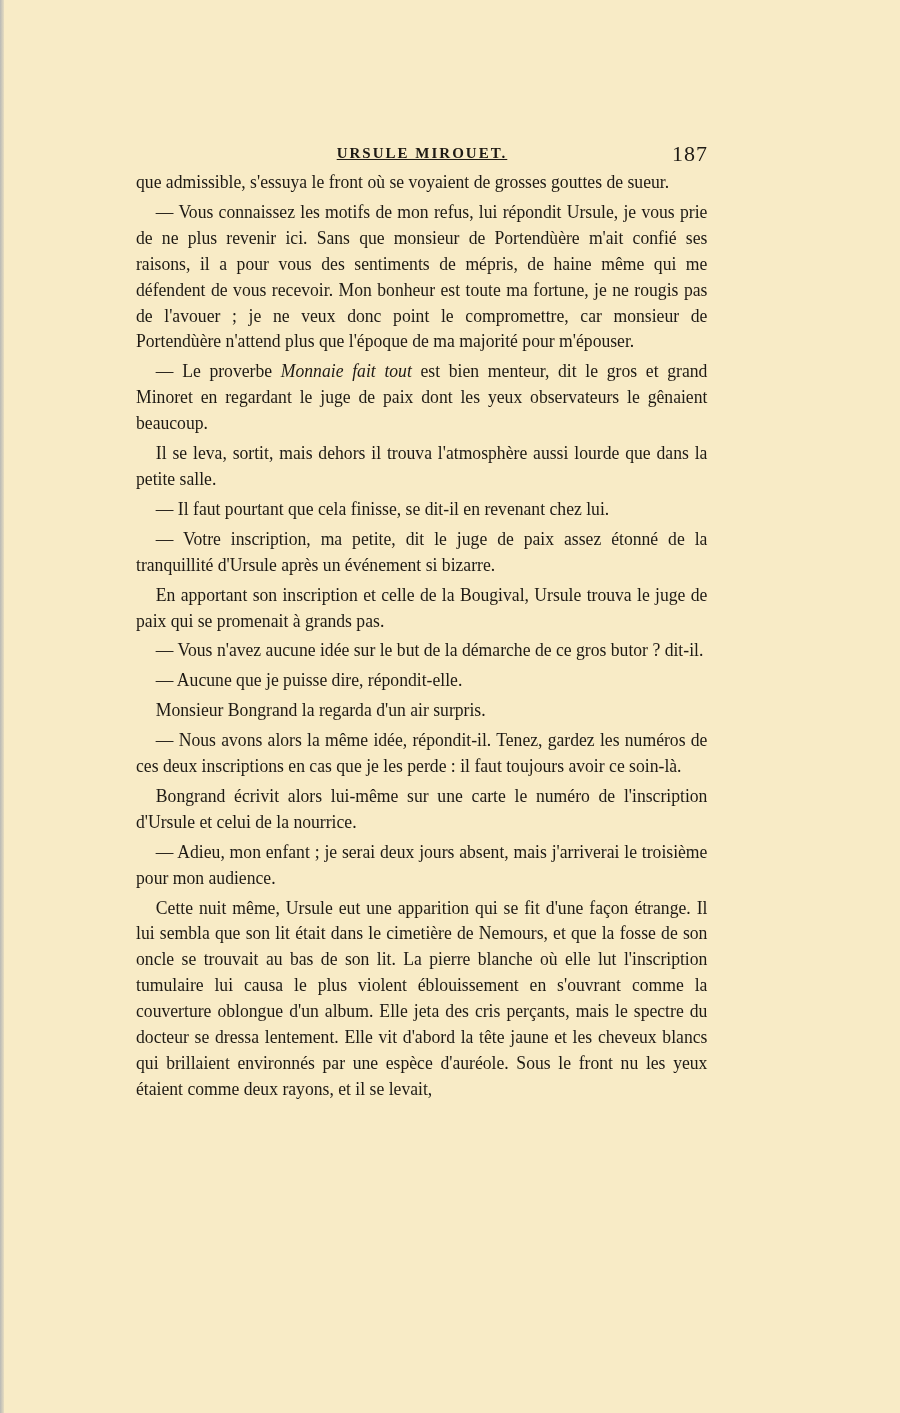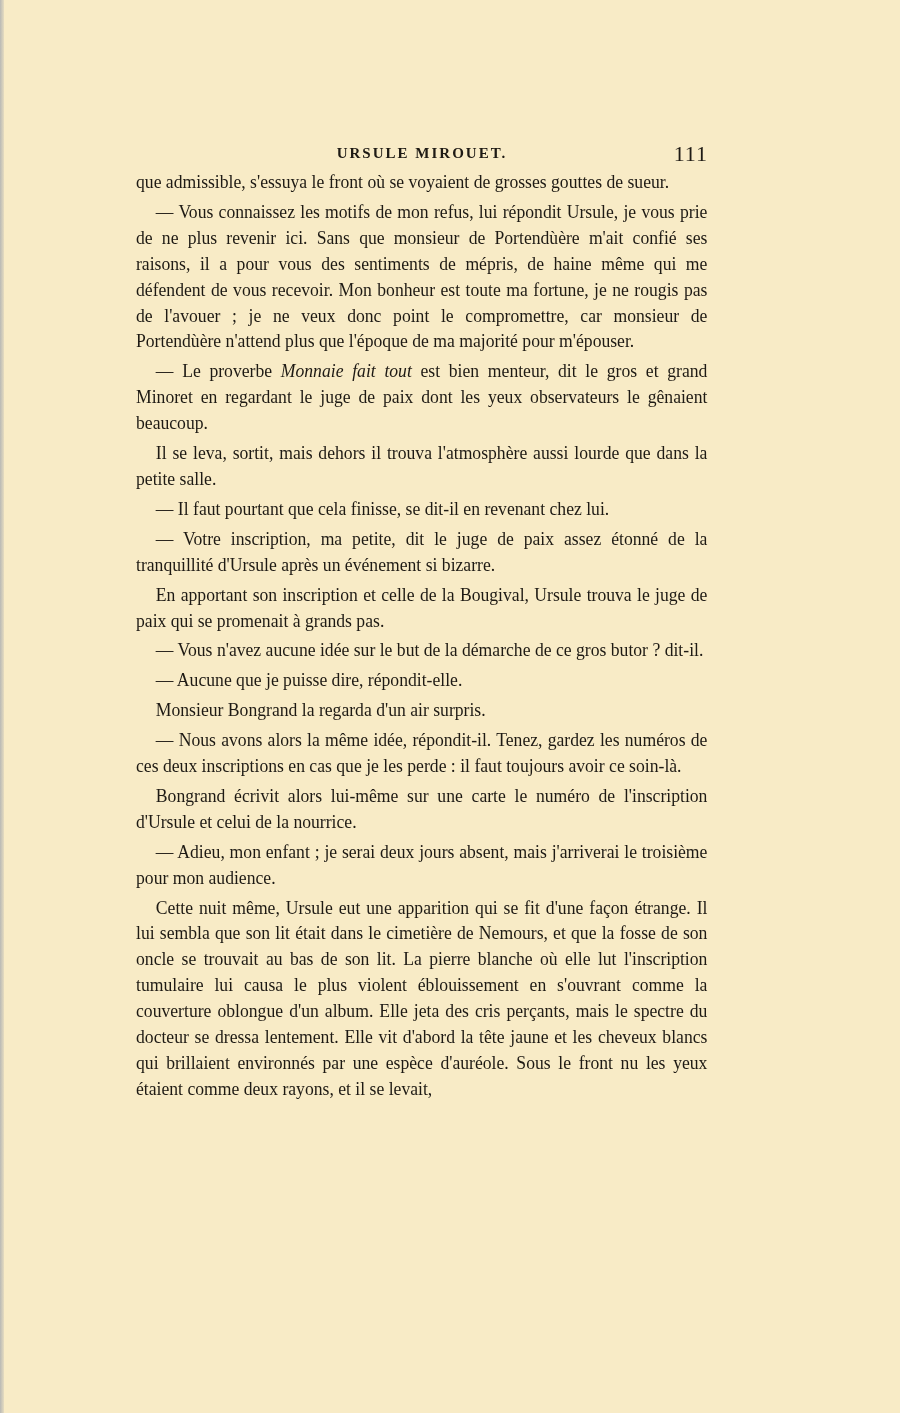--- a/index.html
+++ b/index.html
@@ -28,20 +28,21 @@
       font-size: 15px;
       letter-spacing: 1.5px;
     }
     .running-title {
       position: absolute; left: 0; right: 0; top: 4px;
       text-align: center;
       font-weight: bold;
       font-variant: small-caps;
       letter-spacing: 2px;
       font-size: 15px;
+      text-decoration: underline;
     }
     .folio {
       position: absolute; right: 0; top: 0;
       font-size: 22px;
       letter-spacing: 1px;
     }
     .body-text p {
       margin: 0;
       font-size: 19.6px;
       line-height: 25.9px;
@@ -55,21 +56,21 @@
     em { font-style: italic; }
   </style>
 </head>
 <body>
 
 <div class="left-edge"></div>
 
 <div class="page">
   <div class="running-head">
     <span class="running-title">URSULE MIROUET.</span>
-    <span class="folio">111</span>
+    <span class="folio">187</span>
   </div>
 
   <div class="body-text">
     <p>que admissible, s'essuya le front où se voyaient de grosses gouttes de sueur.</p>
     <p class="indent">— Vous connaissez les motifs de mon refus, lui répondit Ursule, je vous prie de ne plus revenir ici. Sans que monsieur de Portendùère m'ait confié ses raisons, il a pour vous des sentiments de mépris, de haine même qui me défendent de vous recevoir. Mon bonheur est toute ma fortune, je ne rougis pas de l'avouer ; je ne veux donc point le compromettre, car monsieur de Portendùère n'attend plus que l'époque de ma majorité pour m'épouser.</p>
     <p class="indent"><span>— Le proverbe </span><em>Monnaie fait tout</em><span> est bien menteur, dit le gros et grand Minoret en regardant le juge de paix dont les yeux observateurs le gênaient beaucoup.</span></p>
     <p class="indent">Il se leva, sortit, mais dehors il trouva l'atmosphère aussi lourde que dans la petite salle.</p>
     <p class="indent">— Il faut pourtant que cela finisse, se dit-il en revenant chez lui.</p>
     <p class="indent">— Votre inscription, ma petite, dit le juge de paix assez étonné de la tranquillité d'Ursule après un événement si bizarre.</p>
     <p class="indent">En apportant son inscription et celle de la Bougival, Ursule trouva le juge de paix qui se promenait à grands pas.</p>

